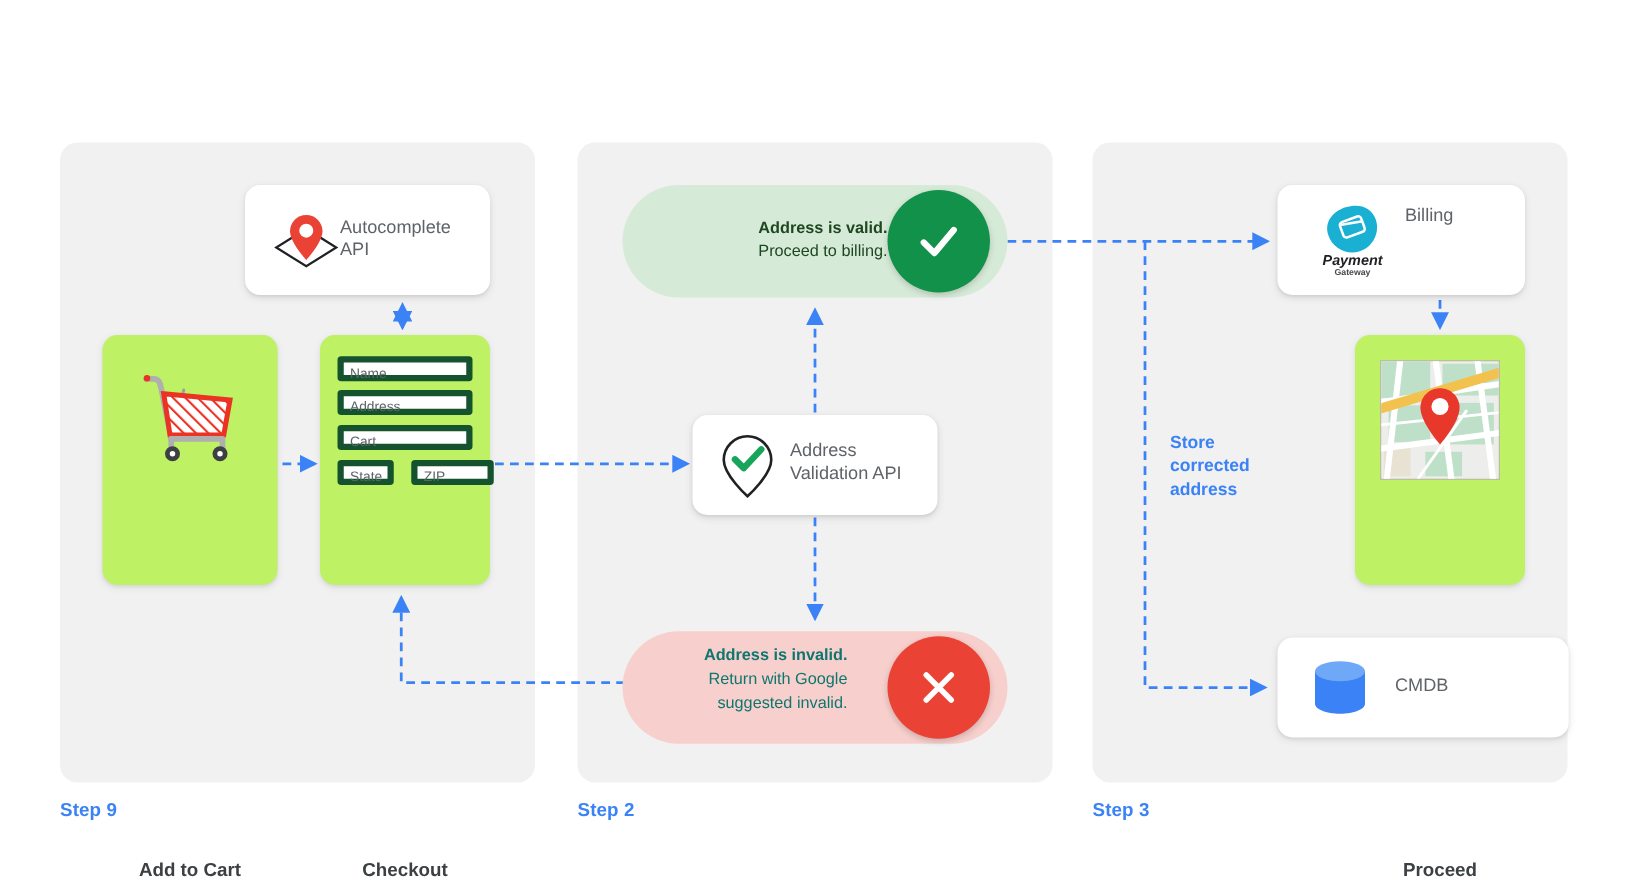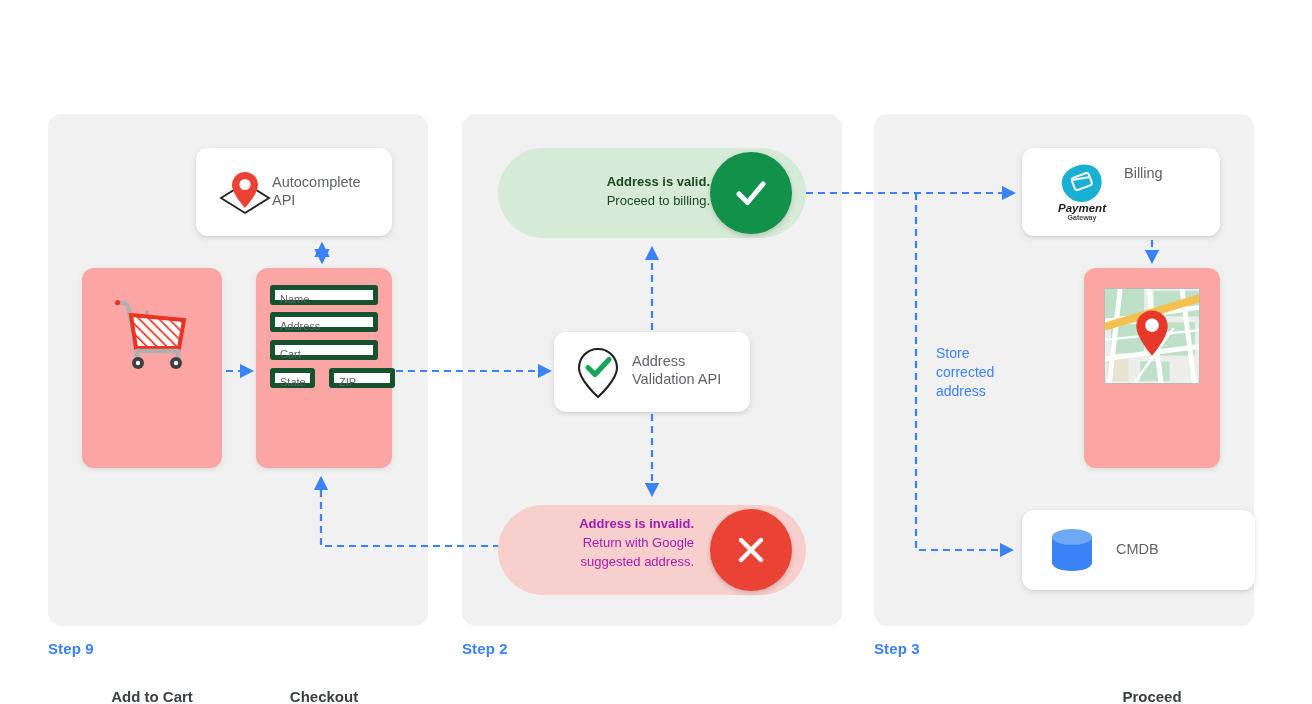--- a/index.html
+++ b/index.html
@@ -43,21 +43,21 @@
 
   
   .card{
     position:absolute;
     background:#ffffff;
     border-radius:12px;
     box-shadow:0 2px 6px rgba(60,64,67,0.13), 0 1px 2px rgba(60,64,67,0.08);
   }
   .card-soft{
     position:absolute;
-    background:#fca5a5;
+    background:#bef264;
     border-radius:12px;
     box-shadow:0 2px 6px rgba(60,64,67,0.10), 0 1px 2px rgba(60,64,67,0.06);
   }
 
   .card-label{
     position:absolute;left:0;width:100%;
     text-align:center;
     font-size:15px;font-weight:bold;color:#3c4043;
     line-height:19px;
   }
@@ -110,21 +110,21 @@
     left:498px;top:505px;width:308px;height:90px;
     background:#F7CFCC;
   }
   .pill-text{
     position:absolute;
     text-align:right;
     line-height:19px;
     font-size:13px;
   }
   #valid-text{left:530px;top:172px;width:180px;color:#1E4620;}
-  #invalid-text{left:504px;top:514px;width:190px;color:#a21caf;}
+  #invalid-text{left:488px;top:514px;width:190px;color:#0f766e;}
   .pill-text .b{font-weight:bold;display:block;}
 
   .badge{
     position:absolute;border-radius:50%;
     display:flex;align-items:center;justify-content:center;
     box-shadow:0 2px 5px rgba(0,0,0,0.18);
   }
   #valid-badge{left:710px;top:152px;width:82px;height:82px;background:#12914B;}
   #invalid-badge{left:710px;top:509px;width:82px;height:82px;background:#EA4335;}
 
@@ -141,21 +141,21 @@
   #map-card{left:1084px;top:268px;width:136px;height:200px;}
   #map-img{position:absolute;left:20px;top:20px;width:96px;height:96px;border:1px solid #bdb9b3;box-sizing:border-box;}
   #confirm-label{top:419px;}
 
   #cmdb-card{left:1022px;top:510px;width:233px;height:80px;}
   #db-icon{position:absolute;left:24px;top:16px;width:52px;height:48px;}
   #cmdb-text{left:94px;top:30px;width:100px;}
 
   #store-note{
     position:absolute;left:936px;top:344px;width:92px;
-    font-size:14px;font-weight:normal;color:#3b82f6;line-height:19px;
+    font-size:14px;font-weight:bold;color:#3b82f6;line-height:19px;
   }
 
   
   #connectors{position:absolute;left:0;top:0;width:1312px;height:704px;pointer-events:none;}
 </style>
 </head>
 <body>
 
 <div class="stage">
 
@@ -254,21 +254,21 @@
     <div class="card-text" id="ava-text">
       <span>Address</span><br>
       <span>Validation API</span>
     </div>
   </div>
 
   <div class="pill" id="invalid-pill"></div>
   <div class="pill-text" id="invalid-text">
     <span class="b">Address is invalid.</span>
     <span>Return with Google</span><br>
-    <span>suggested address.</span>
+    <span>suggested invalid.</span>
   </div>
   <div class="badge" id="invalid-badge">
     <svg width="40" height="40" viewBox="0 0 40 40">
       <path d="M10 10 L30 30 M30 10 L10 30" fill="none" stroke="#ffffff" stroke-width="4.4" stroke-linecap="round"></path>
     </svg>
   </div>
 
   <div class="card" id="billing-card">
     <svg id="pg-logo" viewBox="0 0 76 60">
       <path d="M38 3 C49 3 58 9 58 20 C58 31 49 40 38 40 C27 40 18 31 18 20 C18 9 27 3 38 3 Z" fill="#19B0D4" transform="rotate(-18 38 21)"></path>

